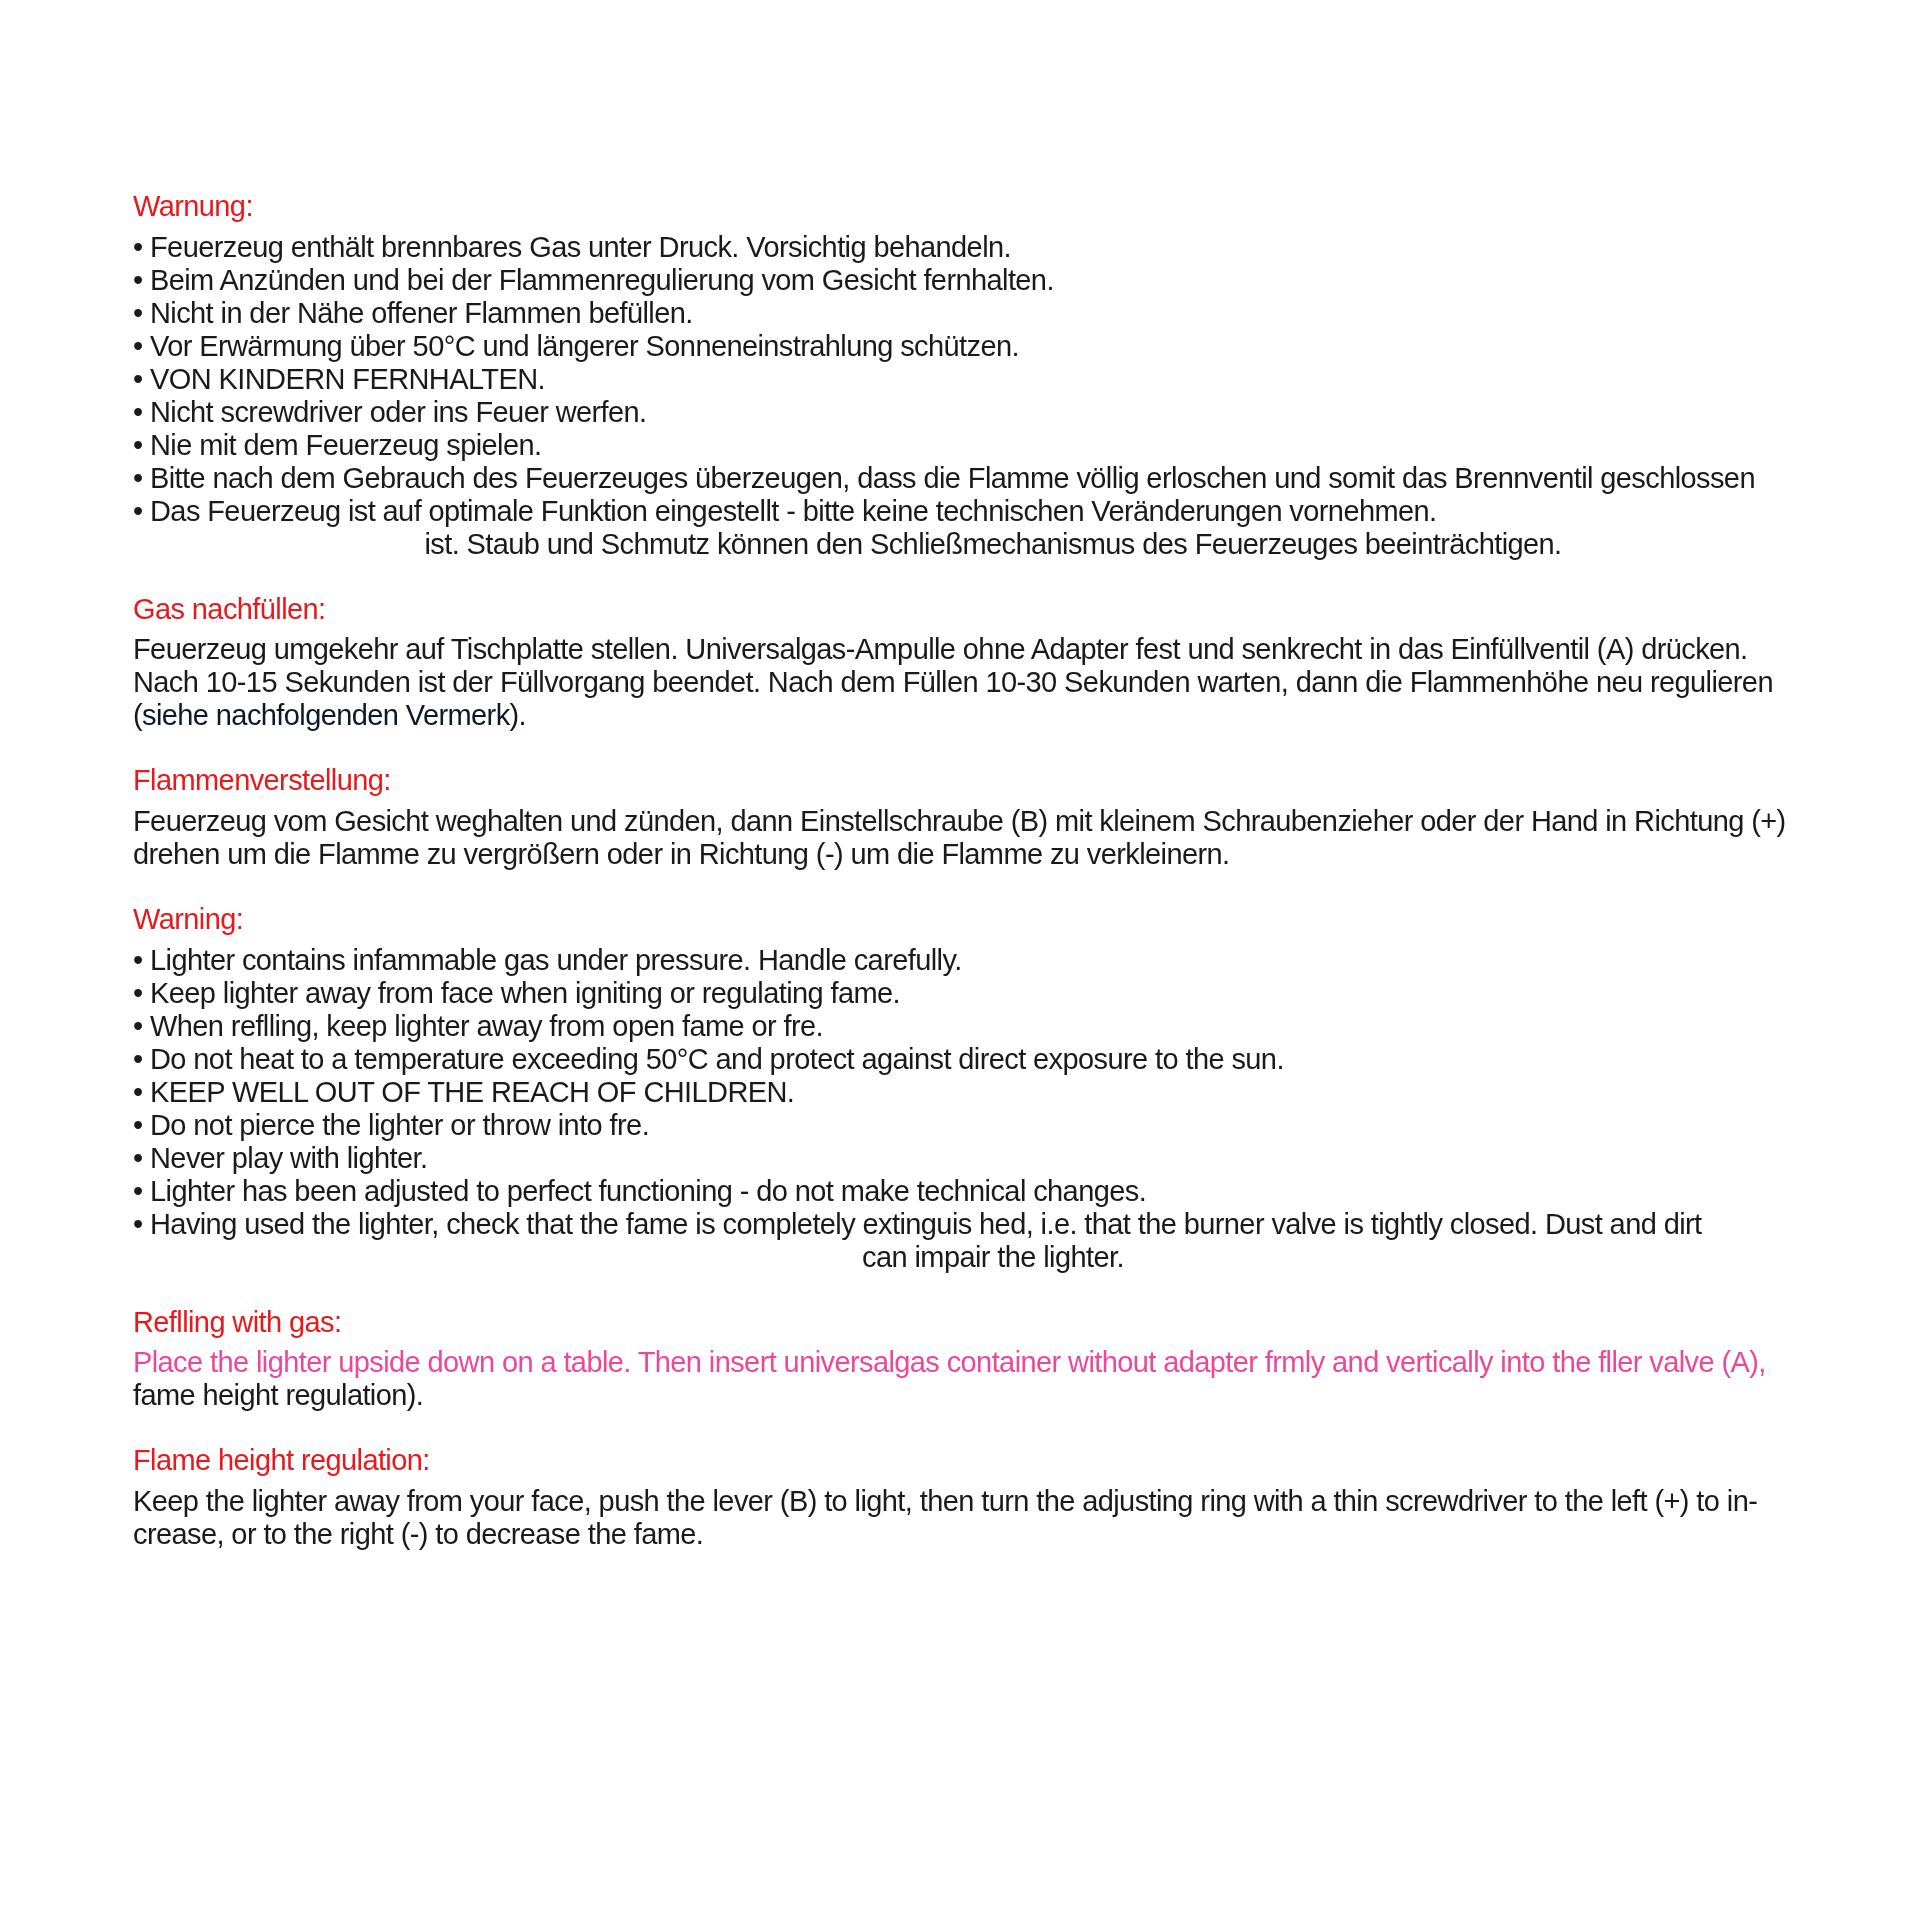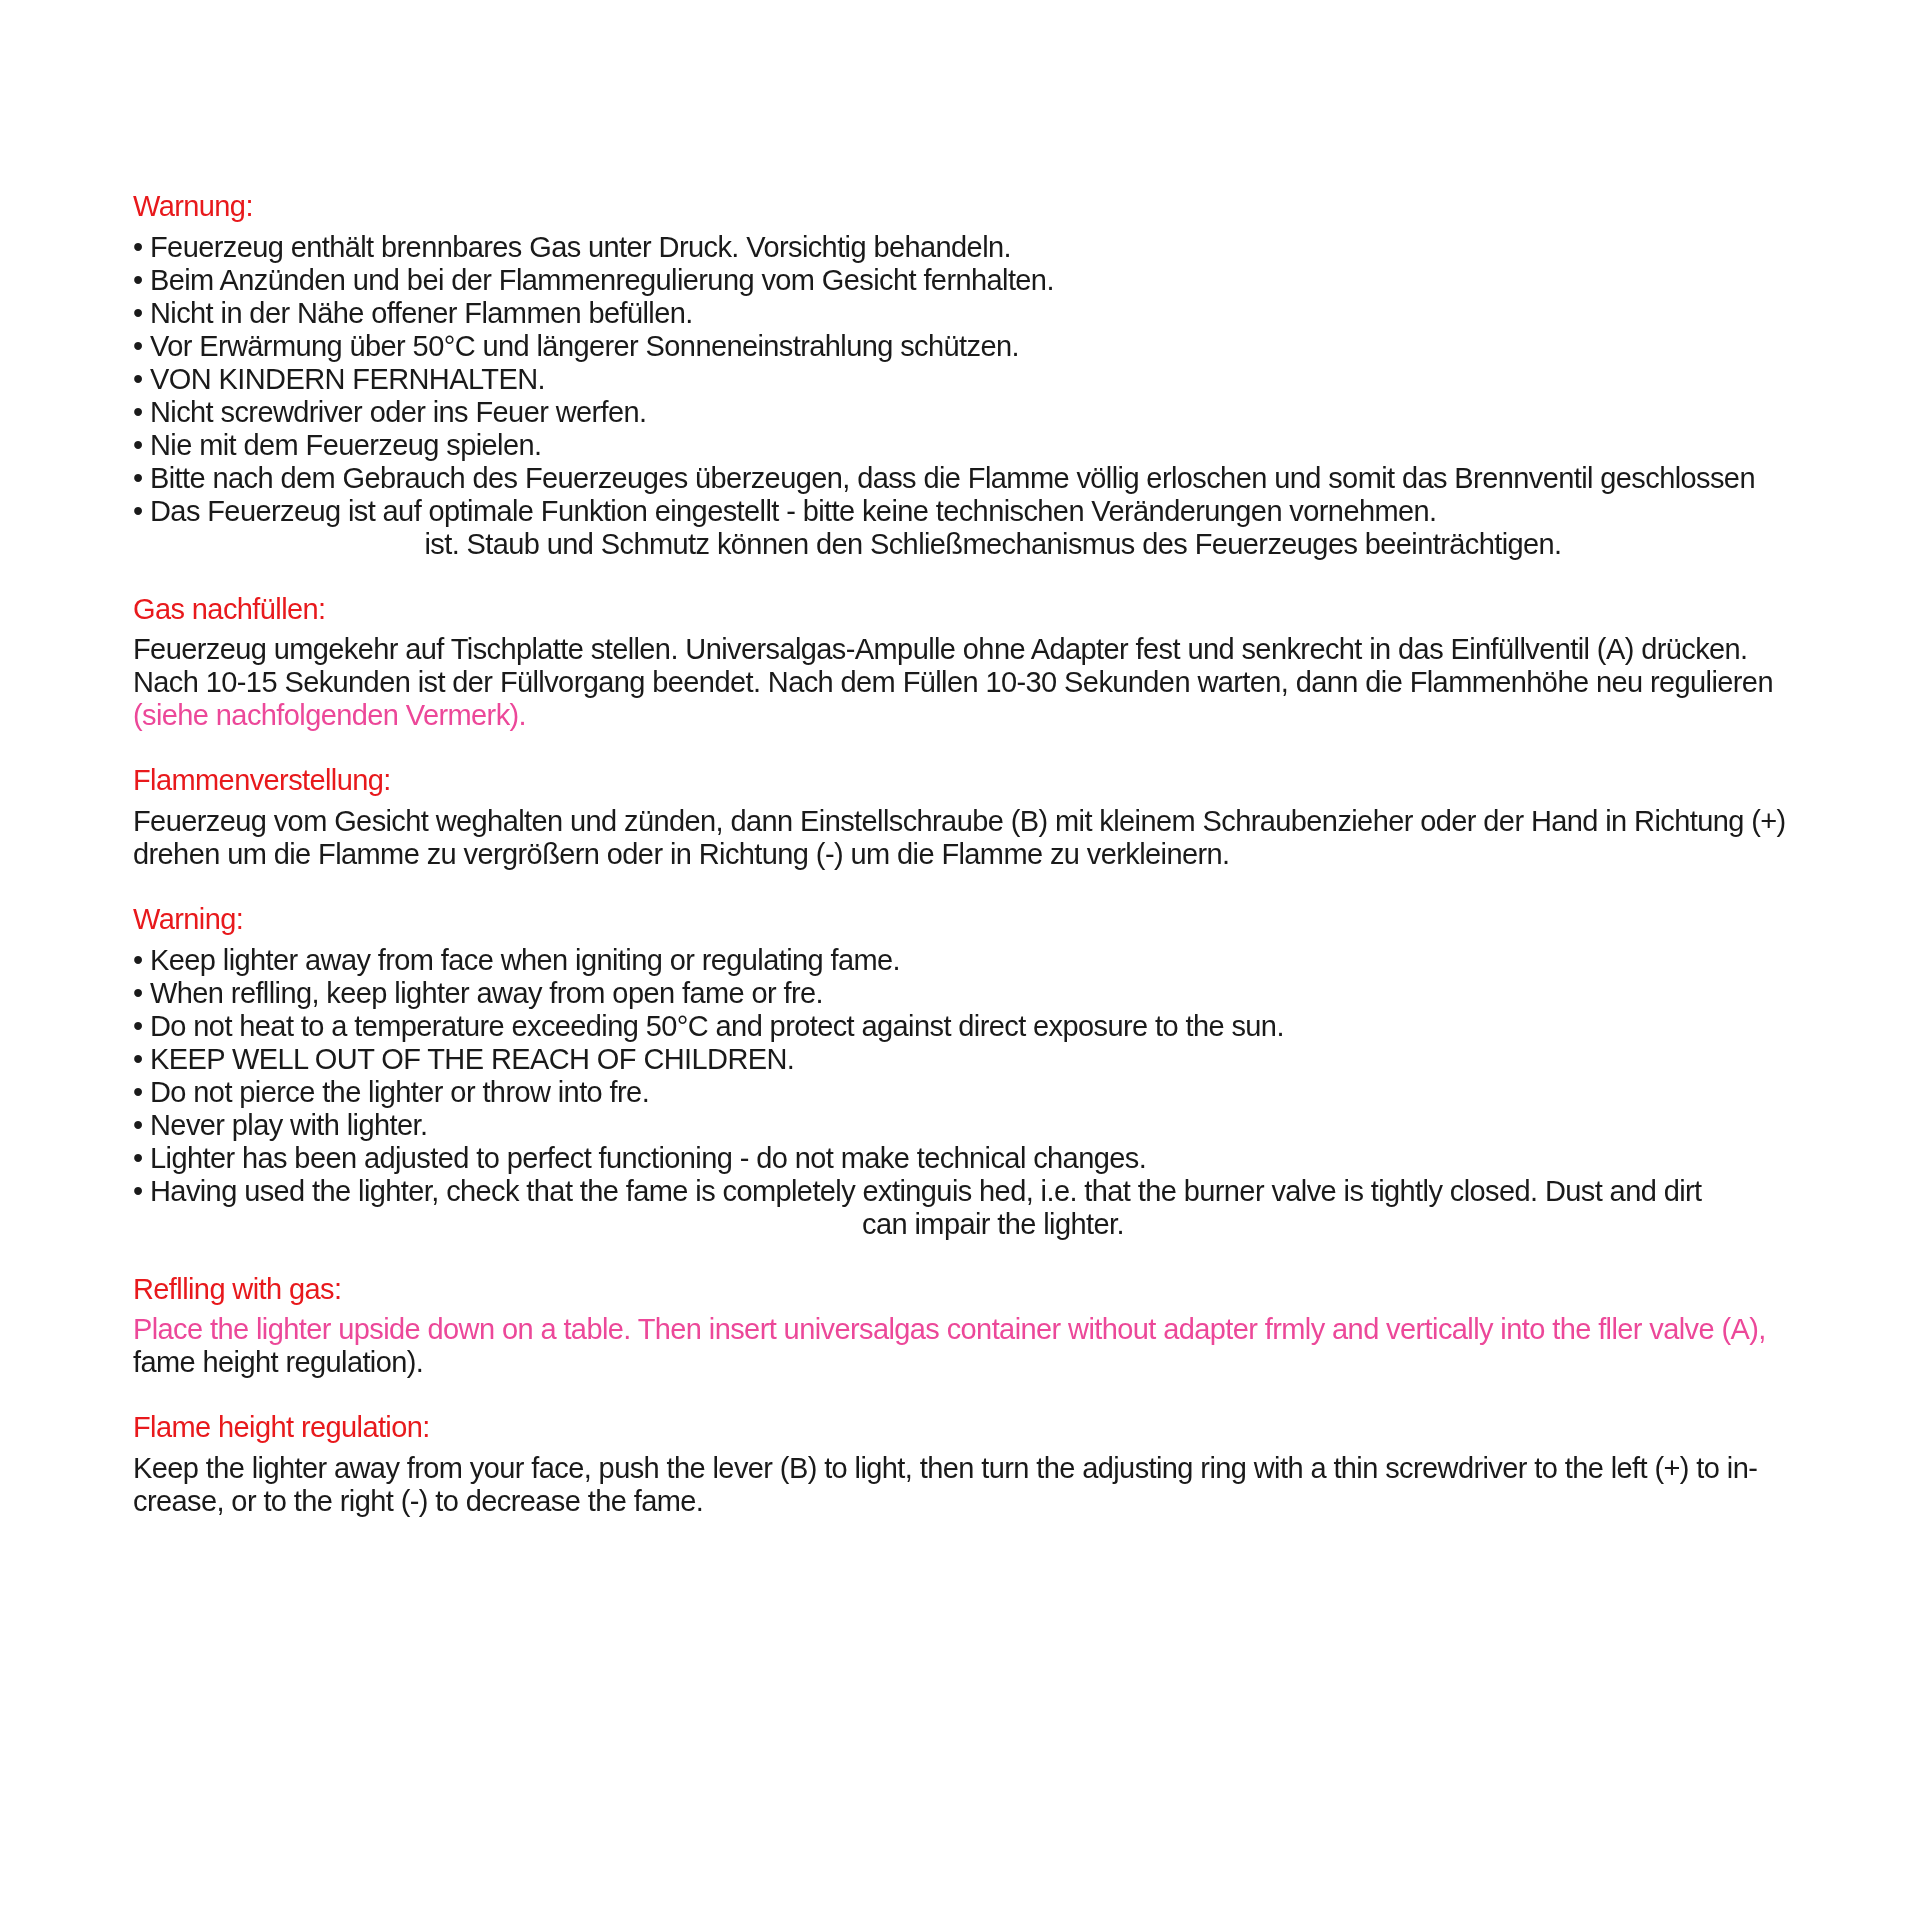--- a/index.html
+++ b/index.html
@@ -60,31 +60,32 @@
     <div class="line" style="color: rgb(26, 26, 26);">• Nie mit dem Feuerzeug spielen.</div>
     <div class="line" style="color: rgb(26, 26, 26);">• Bitte nach dem Gebrauch des Feuerzeuges überzeugen, dass die Flamme völlig erloschen und somit das Brennventil geschlossen</div>
     <div class="line" style="color: rgb(26, 26, 26);">• Das Feuerzeug ist auf optimale Funktion eingestellt - bitte keine technischen Veränderungen vornehmen.</div>
     <div class="line cont" style="color: rgb(26, 26, 26);">ist. Staub und Schmutz können den Schließmechanismus des Feuerzeuges beeinträchtigen.</div>
   </section>
 
   <section class="sec">
     <div class="heading" style="color: rgb(232, 25, 28);">Gas nachfüllen:</div>
     <div class="line" style="color: rgb(26, 26, 26);">Feuerzeug umgekehr auf Tischplatte stellen. Universalgas-Ampulle ohne Adapter fest und senkrecht in das Einfüllventil (A) drücken.</div>
     <div class="line" style="color: rgb(26, 26, 26);">Nach 10-15 Sekunden ist der Füllvorgang beendet. Nach dem Füllen 10-30 Sekunden warten, dann die Flammenhöhe neu regulieren</div>
-    <div class="line" style="color: #ec4899;">(siehe nachfolgenden Vermerk).</div>
+    <div class="line" style="color: #0f172a;">(siehe nachfolgenden Vermerk).</div>
   </section>
 
   <section class="sec">
     <div class="heading" style="color: rgb(232, 25, 28);">Flammenverstellung:</div>
     <div class="line" style="color: rgb(26, 26, 26);">Feuerzeug vom Gesicht weghalten und zünden, dann Einstellschraube (B) mit kleinem Schraubenzieher oder der Hand in Richtung (+)</div>
     <div class="line" style="color: rgb(26, 26, 26);">drehen um die Flamme zu vergrößern oder in Richtung (-) um die Flamme zu verkleinern.</div>
   </section>
 
   <section class="sec">
     <div class="heading" style="color: rgb(232, 25, 28);">Warning:</div>
+    <div class="line" style="color: rgb(26, 26, 26);">• Lighter contains infammable gas under pressure. Handle carefully.</div>
     <div class="line" style="color: rgb(26, 26, 26);">• Keep lighter away from face when igniting or regulating fame.</div>
     <div class="line" style="color: rgb(26, 26, 26);">• When reflling, keep lighter away from open fame or fre.</div>
     <div class="line" style="color: rgb(26, 26, 26);">• Do not heat to a temperature exceeding 50°C and protect against direct exposure to the sun.</div>
     <div class="line" style="color: rgb(26, 26, 26);">• KEEP WELL OUT OF THE REACH OF CHILDREN.</div>
     <div class="line" style="color: rgb(26, 26, 26);">• Do not pierce the lighter or throw into fre.</div>
     <div class="line" style="color: rgb(26, 26, 26);">• Never play with lighter.</div>
     <div class="line" style="color: rgb(26, 26, 26);">• Lighter has been adjusted to perfect functioning - do not make technical changes.</div>
     <div class="line" style="color: rgb(26, 26, 26);">• Having used the lighter, check that the fame is completely extinguis hed, i.e. that the burner valve is tightly closed. Dust and dirt</div>
     <div class="line cont" style="color: rgb(26, 26, 26);">can impair the lighter.</div>
   </section>

